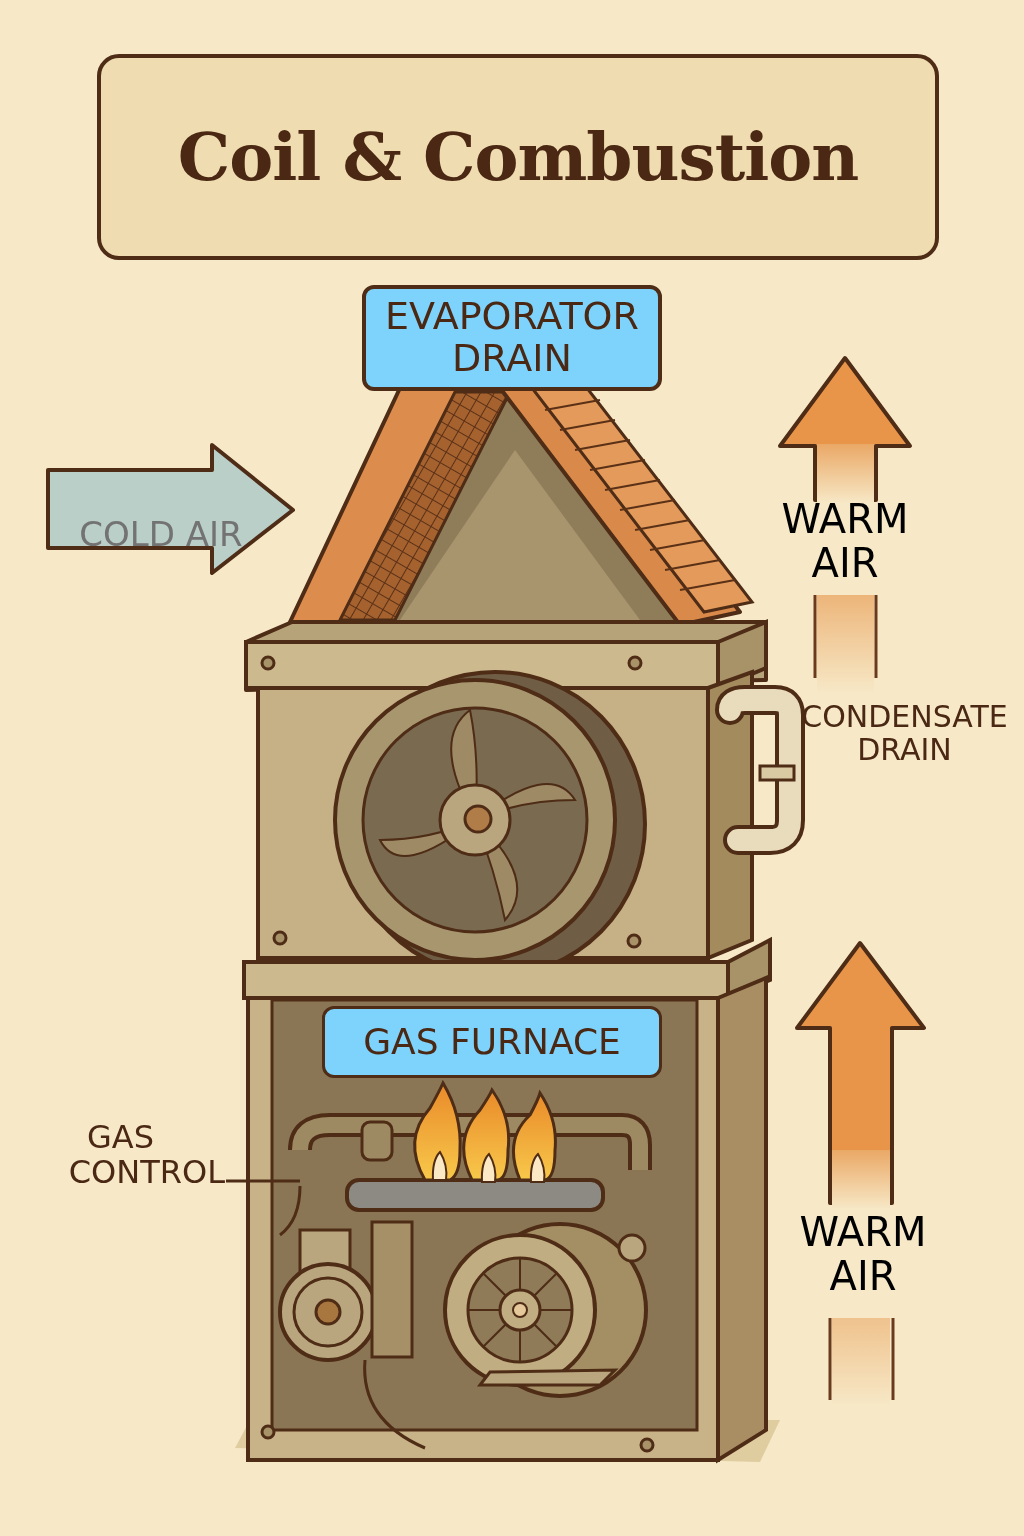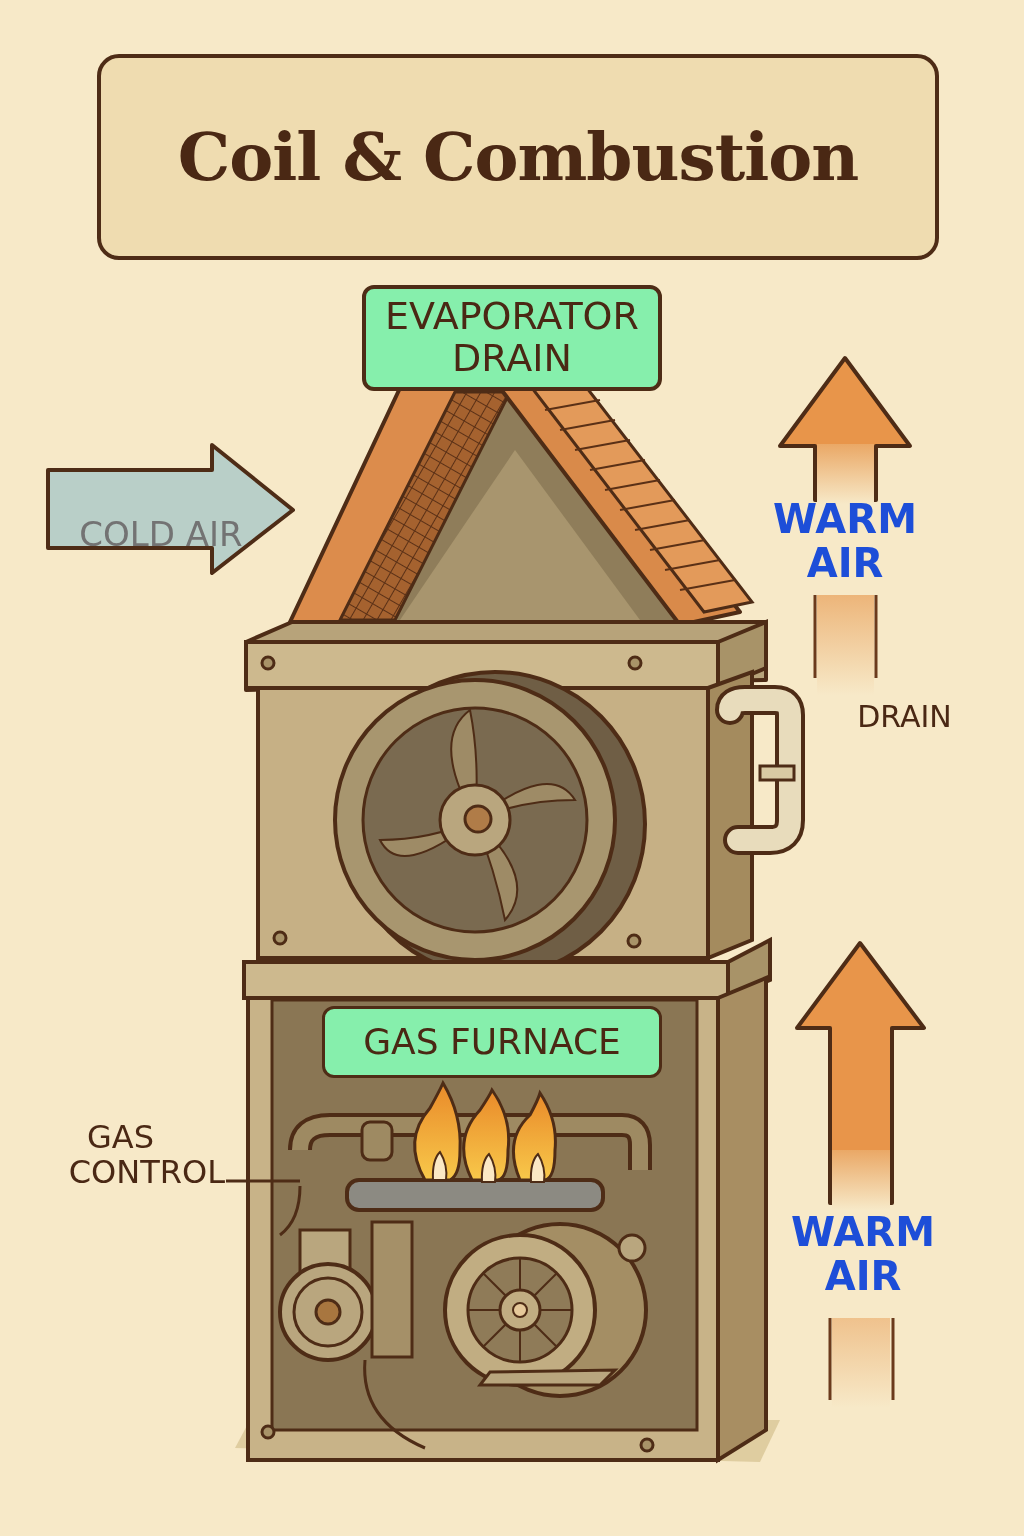--- a/index.html
+++ b/index.html
@@ -1,23 +1,23 @@
 <!DOCTYPE html>
 <html><head>
 <meta charset="utf-8">
 <style>
   html, body { margin:0; padding:0; }
   body { width:1024px; height:1536px; background:#f7e9c8; position:relative; overflow:hidden; font-family:"DejaVu Sans", sans-serif; }
   .abs { position:absolute; }
   .title-box { left:88px; top:54px; width:842px; height:206px; background:#efdcb0; border:4px solid #4e2c16; border-radius:22px; box-sizing:border-box; display:flex; flex-direction:column; align-items:center; justify-content:center;margin-left:9px; }
   .title-line { font-family:"DejaVu Serif", serif; font-weight:bold; color:#4a2814; font-size:66px; line-height:80px; letter-spacing:-1px; }
   .label { font-family:"DejaVu Sans", sans-serif; color:#4a2814; text-align:center; line-height:1.1; }
-  .tag { background:#86efac; border:4px solid #4e2c16; border-radius:12px; box-sizing:border-box; display:flex; flex-direction:column; align-items:center; justify-content:center; }
+  .tag { background:#7dd3fc; border:4px solid #4e2c16; border-radius:12px; box-sizing:border-box; display:flex; flex-direction:column; align-items:center; justify-content:center; }
   svg { position:absolute; left:0; top:0; }
-  .warm { color:#1d4ed8; font-size:40px;font-weight:bold; }
+  .warm { color:#000000; font-size:40px; }
 </style>
 </head>
 <body>
 
 <svg width="1024" height="1536" viewBox="0 0 1024 1536">
   <defs>
     <linearGradient id="warmFade1" x1="0" y1="0" x2="0" y2="1">
       <stop offset="0" stop-color="#e8954a"></stop>
       <stop offset="0.6" stop-color="#eaa866"></stop>
       <stop offset="1" stop-color="#f7e9c8"></stop>
@@ -176,20 +176,21 @@
 </div>
 
 <div class="abs label" style="left:66px; top:516px; width:190px; font-size:34px; color:#737373;">COLD AIR</div>
 
 <div class="abs label warm" style="left:760px; top:497px; width:170px;">
   <div>WARM</div>
   <div>AIR</div>
 </div>
 
 <div class="abs label" style="left:797px; top:700px; width:215px; font-size:30px;">
+  <div>CONDENSATE</div>
   <div>DRAIN</div>
 </div>
 
 <div class="abs tag" style="left:322px; top:1006px; width:340px; height:72px; border-width:3px;">
   <div class="label" style="font-size:36px;">GAS FURNACE</div>
 </div>
 
 <div class="abs label" style="left:55px; top:1120px; width:170px; font-size:32px; text-align:right;">
   <div style="text-align:left; width:130px; margin-left:32px;">GAS</div>
   <div>CONTROL</div>

